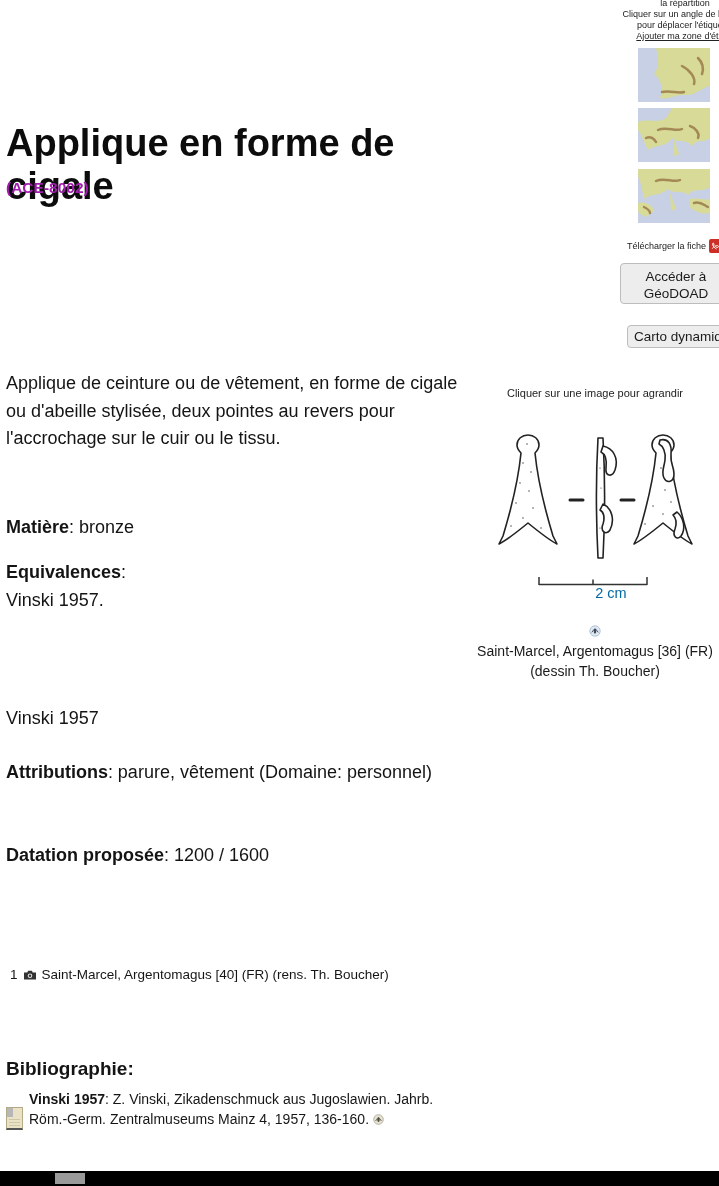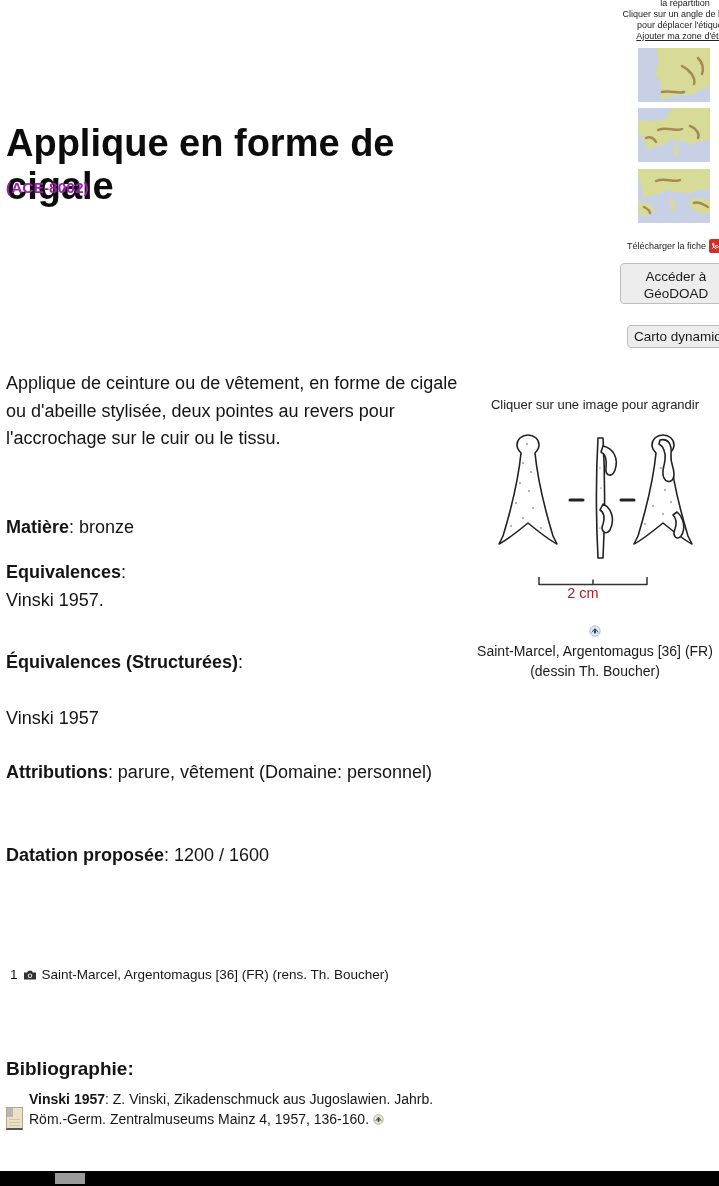--- a/index.html
+++ b/index.html
@@ -40,24 +40,24 @@
   #note a{color:#222;text-decoration:underline;cursor:pointer;}
   #maps{top:48px;left:638px;width:81px;}
   .map{width:72px;height:54px;margin-bottom:6px;cursor:pointer;display:block;}
   .map:nth-child(2){margin-bottom:7px;}
   #download{top:239px;left:600px;width:122px;text-align:right;font-size:9px;color:#222;white-space:nowrap;}
   .pdf-icon{display:inline-block;vertical-align:-4px;margin-left:3px;}
   .btn{background:#ededed;border:1px solid #bdbdbd;border-radius:4px;color:#1b1b1b;
        font-family:"Liberation Sans","DejaVu Sans",sans-serif;font-size:13.5px;text-align:center;cursor:pointer;}
   #btn-geodoad{top:263px;left:620px;width:112px;height:41px;line-height:17px;padding-top:3px;box-sizing:border-box;}
   #btn-carto{top:325px;left:627px;width:110px;height:23px;line-height:20px;box-sizing:border-box;white-space:nowrap;overflow:hidden;}
-  #img-hint{top:397px;left:475px;width:240px;text-align:center;font-size:13px;color:#222;}
+  #img-hint{top:387px;left:475px;width:240px;text-align:center;font-size:11px;color:#222;}
   #drawing{top:428px;left:493px;width:200px;height:140px;cursor:pointer;}
   #scalebar{top:572px;left:538px;width:110px;height:10px;}
-  #scale-label{top:585px;left:528px;width:110px;text-align:center;font-size:14.5px;color:#b91c1c;}
+  #scale-label{top:585px;left:556px;width:110px;text-align:center;font-size:14.5px;color:#0369a1;}
   #cap-icon{top:623px;left:589px;}
   #caption{top:641px;left:475px;width:240px;text-align:center;font-size:14px;line-height:20px;color:#1a1a1a;}
 
   
   #footer{left:0;bottom:0;width:719px;height:15px;background:#000;}
   #footer .sq{position:absolute;left:55px;top:2px;width:30px;height:11px;background:#9a9a9a;}
 </style>
 </head>
 <body>
 
@@ -181,44 +181,41 @@
 
   <div class="abs sec" id="sec-matiere">
     <span class="lbl">Matière</span><span class="colon">:</span><span class="val">bronze</span>
   </div>
 
   <div class="abs sec" id="sec-equiv">
     <div><span class="lbl">Equivalences</span><span class="colon">:</span></div>
     <div>Vinski 1957.</div>
   </div>
 
-  <div class="abs sec" id="sec-equiv2-label">
-    <span class="lbl">Équivalences (Structurées)</span><span class="colon">:</span>
-  </div>
   <div class="abs sec" id="sec-equiv2-val">Vinski 1957</div>
 
   <div class="abs sec" id="sec-attrib">
     <span class="lbl">Attributions</span><span class="colon">:</span><span class="val">parure, vêtement (Domaine: personnel)</span>
   </div>
 
   <div class="abs sec" id="sec-datation">
     <span class="lbl">Datation proposée</span><span class="colon">:</span><span class="val">1200 / 1600</span>
   </div>
 
   <div class="abs sec" id="sec-attest">
     <div class="attest">
       <span>1</span>
       <span class="cam-icon">
         <svg width="14" height="10">
           <path d="M1,2.5 h3.2 l1,-1.7 h3.6 l1,1.7 H13 v7 H1 Z" fill="#333"></path>
           <circle cx="7" cy="5.8" r="2.3" fill="#ddd"></circle>
           <circle cx="7" cy="5.8" r="1.2" fill="#333"></circle>
         </svg>
       </span>
-      <span>Saint-Marcel, Argentomagus [36] (FR) (rens. Th. Boucher)</span>
+      <span>Saint-Marcel, Argentomagus [40] (FR) (rens. Th. Boucher)</span>
     </div>
   </div>
 
   <div class="abs sec" id="sec-biblio">
     <div class="head"><span>Bibliographie</span><span class="colon">:</span></div>
     <div class="bib">
       <span class="bib-thumb"></span>
       <div class="bib-body">
         <span class="lbl">Vinski 1957</span><span>: Z. Vinski, Zikadenschmuck aus Jugoslawien. Jahrb. Röm.-Germ. Zentralmuseums Mainz 4, 1957, 136-160.</span>
         <span class="cicada-icon">

